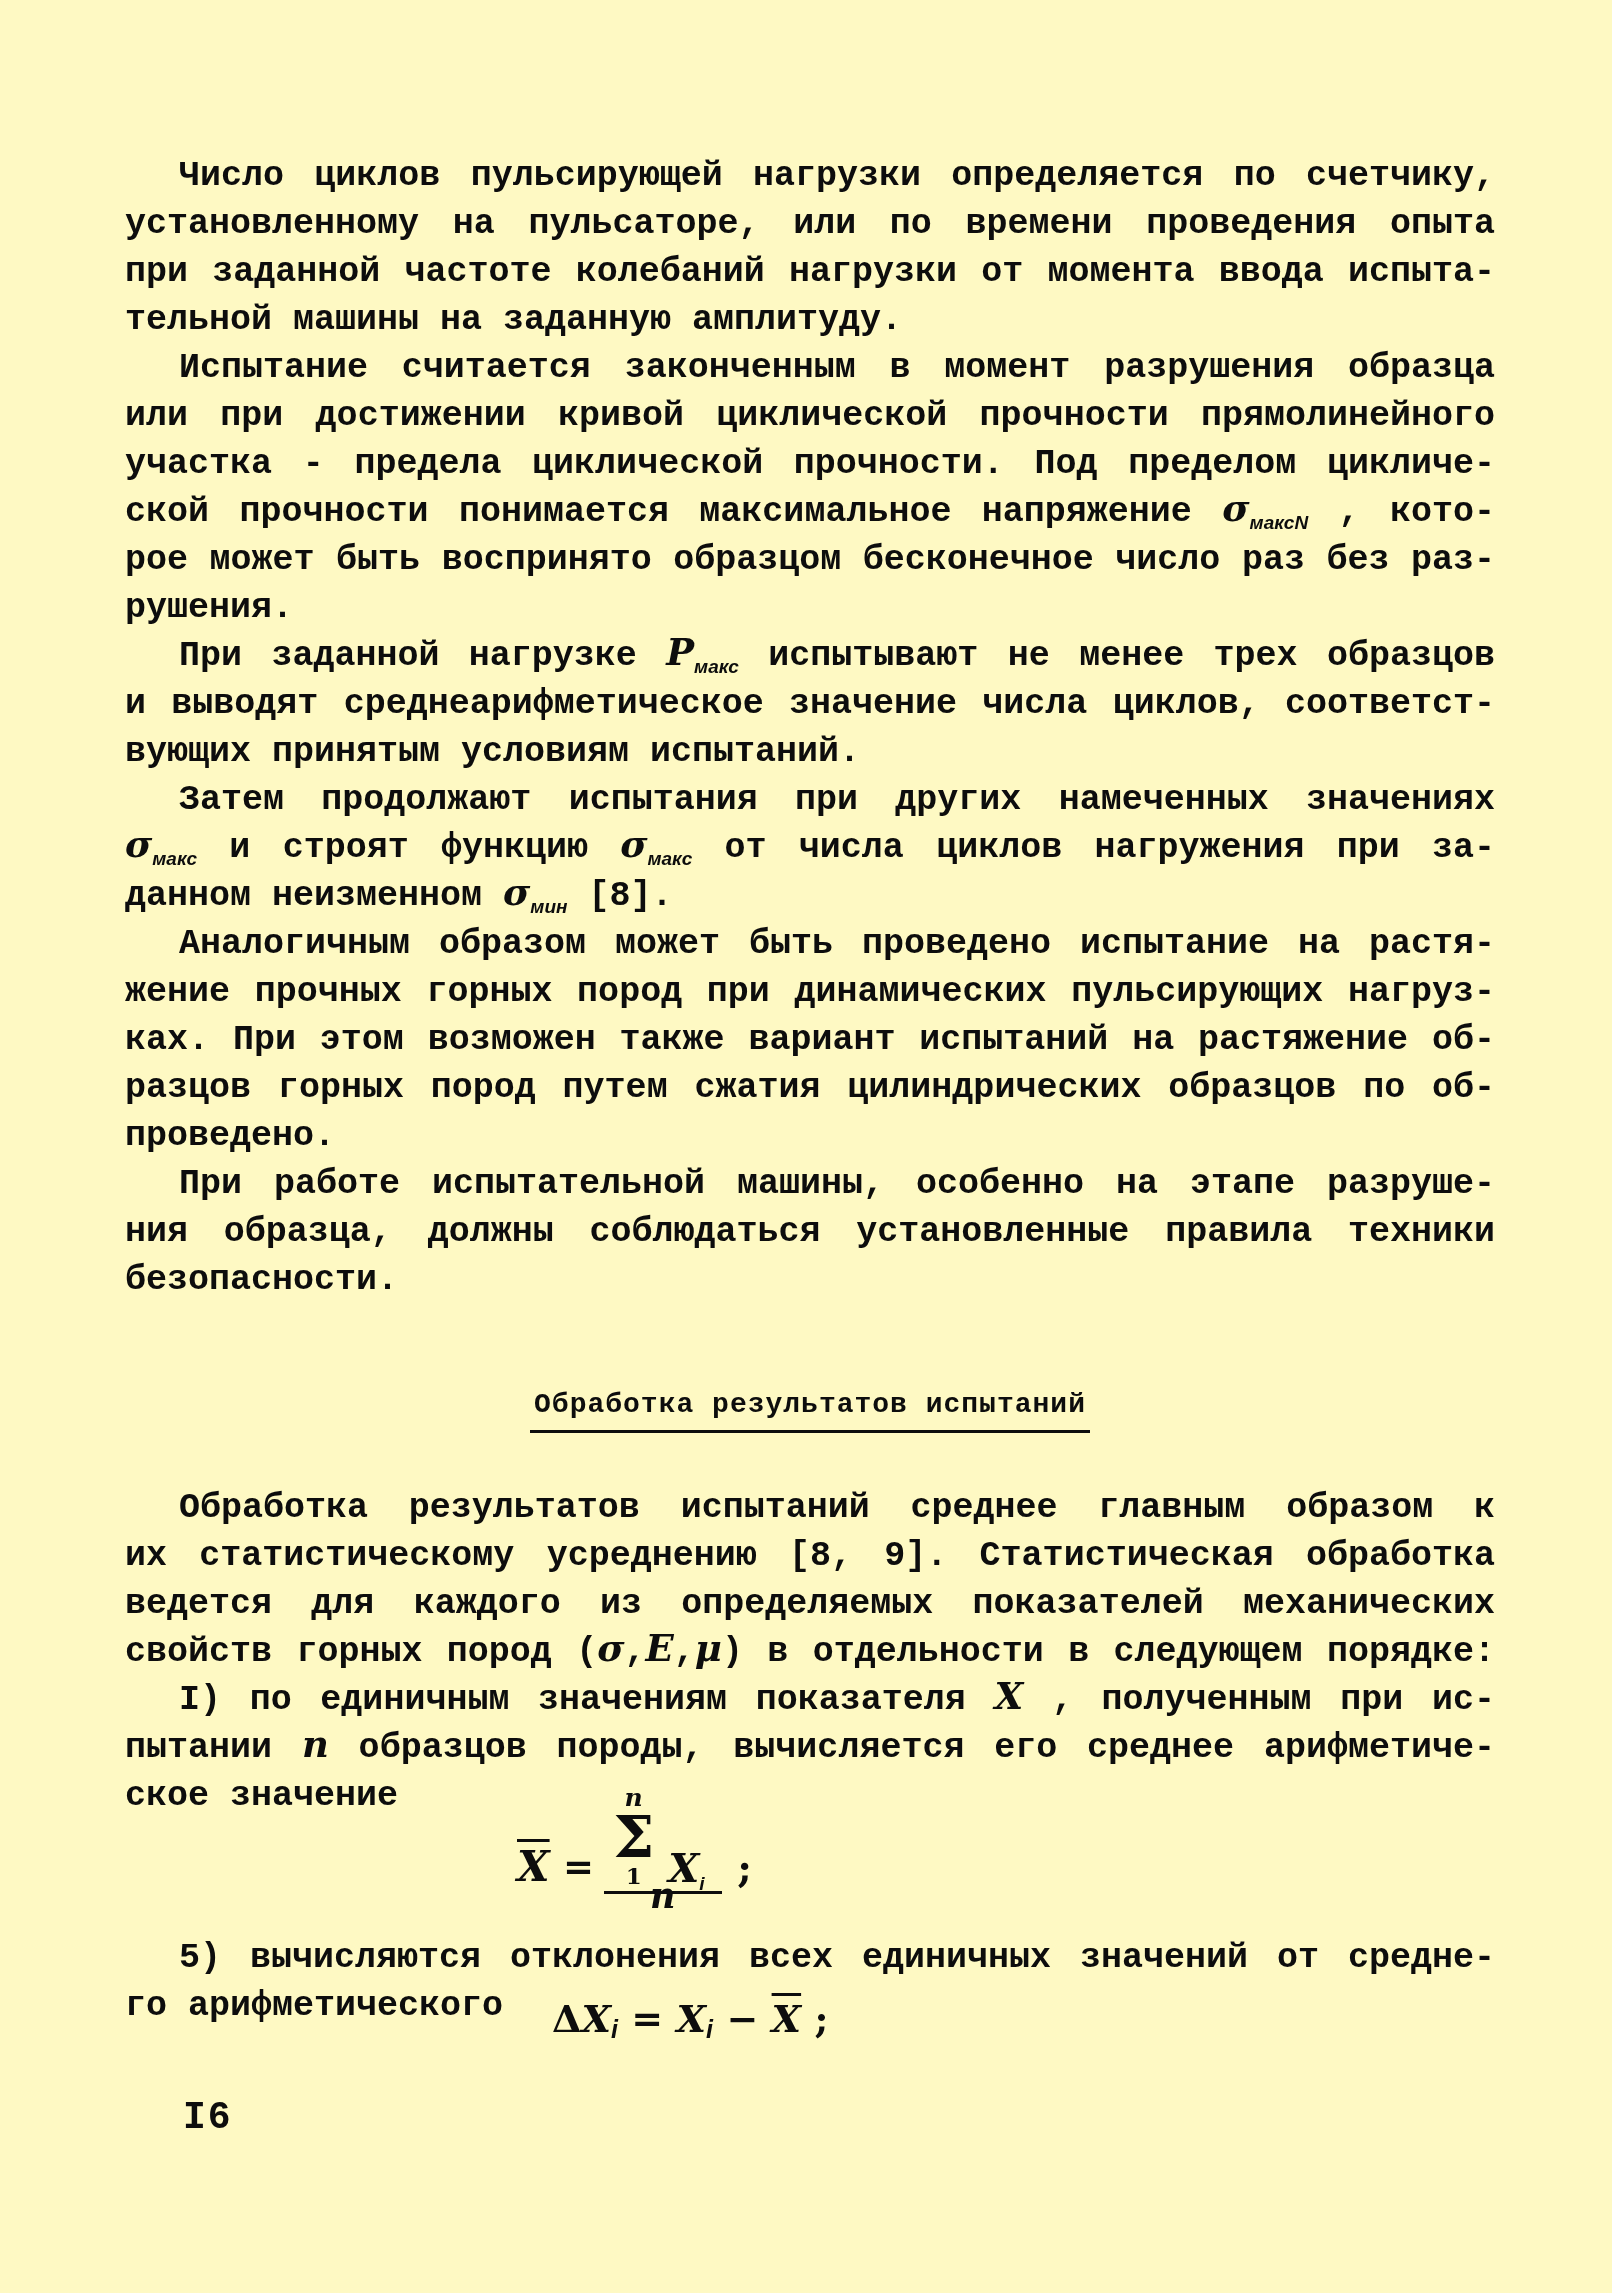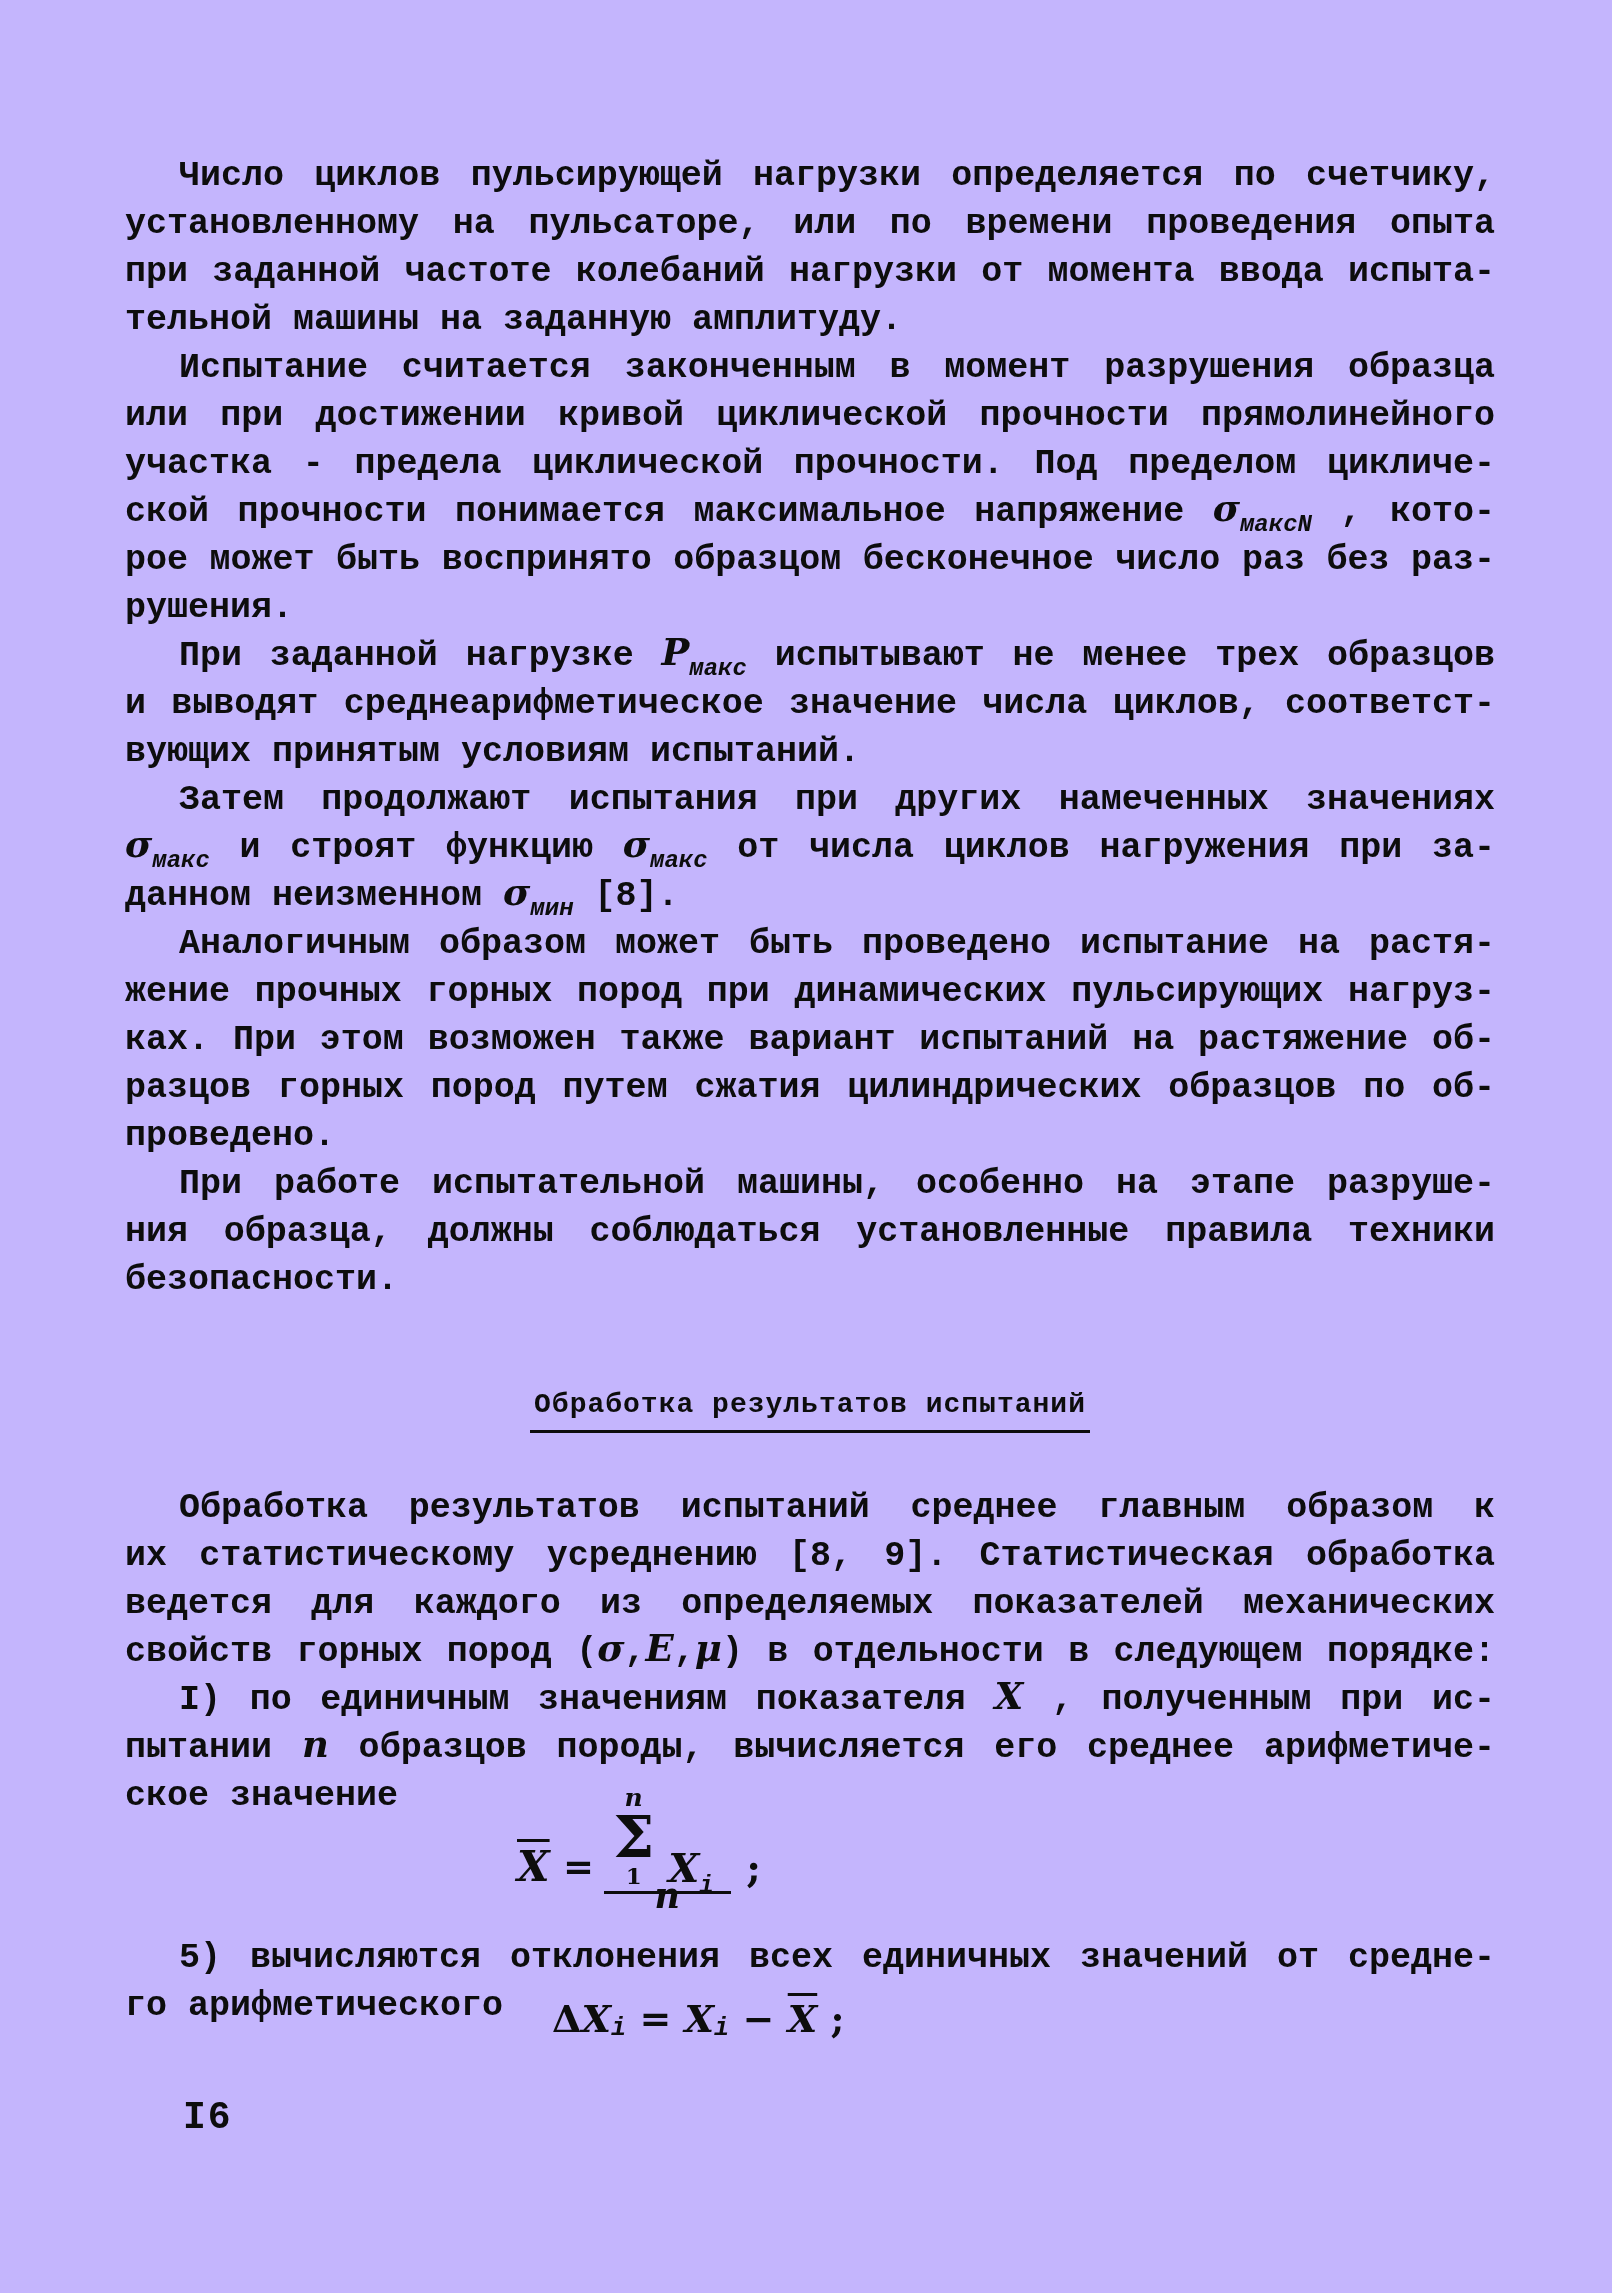--- a/index.html
+++ b/index.html
@@ -1,21 +1,21 @@
 <!DOCTYPE html>
 <html><head>
 <meta charset="utf-8">
 <style>
   * { margin:0; padding:0; box-sizing:border-box; }
   html,body { background:#6b6b6b; }
   .page{
     position:relative;
     width:1612px; height:2293px;
     margin:0 auto;
-    background:#c4b5fd;
+    background:#fef9c3;
     color:#0d0d0d;
     font-family:"Liberation Mono","DejaVu Sans Mono",monospace;
     font-weight:700;
     overflow:hidden;
   }
   .flow{ position:absolute; left:125px; width:1370px; }
   .line{
     font-size:35px;
     line-height:48px;
     height:48px;
@@ -24,23 +24,23 @@
     white-space:normal;
   }
   .line.indent{ padding-left:54px; }
   .line.last{ text-align:left; text-align-last:left; }
   .msym{
     font-family:"DejaVu Serif",serif;
     font-style:italic; font-weight:700;
     font-size:37px; line-height:0;
   }
   .msub{
-    font-family:Liberation Mono, monospace;
+    font-family:Liberation Sans, sans-serif;
     font-style:italic; font-weight:700;
-    font-size:24px; line-height:0;
+    font-size:19px; line-height:0;
     position:relative; top:0.42em;
   }
   
   .heading-wrap{
     position:absolute; left:125px; width:1370px; top:1389px;
     text-align:center;
   }
   .heading{
     display:inline-block;
     font-size:28px; letter-spacing:1px;

